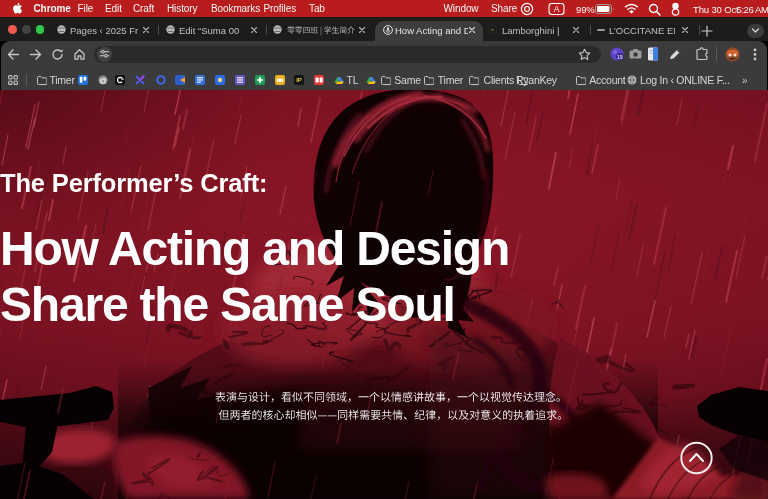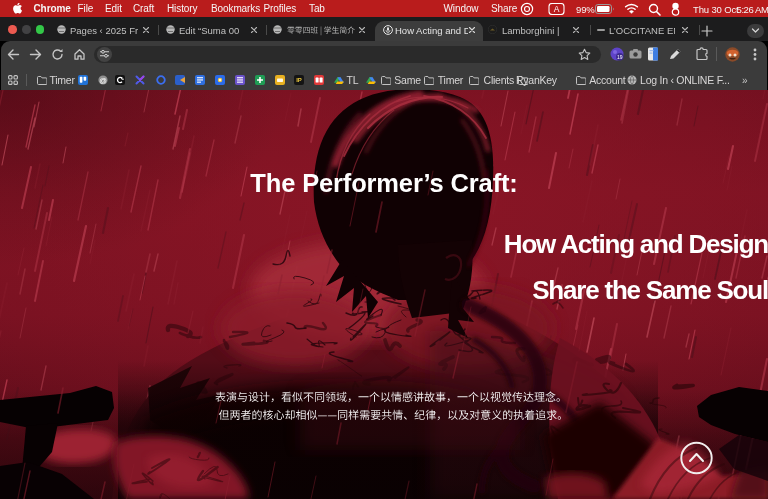--- a/index.html
+++ b/index.html
@@ -11,22 +11,22 @@
 .tabtxt{position:absolute;font-size:9.5px;color:#c1c1c1;top:25px;line-height:11px;white-space:nowrap;overflow:hidden}
 .tabsep{position:absolute;width:1px;height:10px;top:25px;background:#4a4a4a}
 #activetab{position:absolute;left:375px;top:20.5px;width:108px;height:20.5px;background:#3d3d3d;border-radius:9px 9px 0 0}
 #toolbar{position:absolute;left:1px;top:41px;width:766px;height:25px;background:#3b3b3b;border-radius:9px 9px 0 0}
 #pill{position:absolute;left:94px;top:45.5px;width:507px;height:17px;background:#2a2a2a;border-radius:8.5px}
 #urltxt{position:absolute;left:116.5px;top:48.5px;font-size:11px;color:#e6e4e4;letter-spacing:.1px}
 #bookbar{position:absolute;left:1px;top:66px;width:766px;height:24px;background:#3b3b3b}
 .bktxt{position:absolute;top:75px;font-size:10.5px;color:#d8d6d6;line-height:11px;white-space:pre;letter-spacing:-.25px}
 #hero{position:absolute;left:0;top:90px;width:768px;height:409px;background:#7c1222;overflow:hidden}
 #art{position:absolute;left:0;top:0}
-.kicker{position:absolute;left:0;top:79px;width:768px;text-align:center;color:#fff;font-size:25.5px;font-weight:bold;letter-spacing:-.15px}
-h1{position:absolute;left:0;top:131px;width:768px;text-align:right;color:#fff;font-size:26px;font-weight:bold;line-height:46px;letter-spacing:-1.2px}
+.kicker{position:absolute;left:0;top:79px;width:768px;color:#fff;font-size:25.5px;font-weight:bold;letter-spacing:-.15px}
+h1{position:absolute;left:0;top:131px;width:768px;text-align:left;color:#fff;font-size:48px;font-weight:bold;line-height:56px;letter-spacing:-1.2px}
 .en{position:absolute;left:0;top:251px;width:768px;text-align:center;color:#f3f1f1;font-size:11px;letter-spacing:-.35px;line-height:17.5px}
 svg{display:block}
 .icon{position:absolute}
 </style></head><body>
 <div id="screen">
 <div id="menubar">
  <svg class="icon" style="left:13px;top:2.8px" width="11" height="12" viewBox="0 0 11 12">
         <path fill="#fff" d="M7.6 1.8c-.5.6-1.3 1-2 1-.1-.8.2-1.6.7-2.1C6.8.1 7.7-.2 8.4-.2c.1.7-.2 1.4-.8 2zm.7 1.2c-1.1-.1-2 .6-2.5.6S4.5 3 3.6 3C2.4 3 1.3 3.7.7 4.8c-1.2 2.1-.3 5.3.9 7 .6.8 1.3 1.7 2.2 1.7.9 0 1.2-.6 2.3-.6s1.4.6 2.3.6c1 0 1.6-.9 2.2-1.7.7-1 1-2 1-2.1 0 0-1.9-.7-1.9-2.9 0-1.8 1.5-2.7 1.6-2.7-.9-1.3-2.2-1.4-2.7-1.4z" transform="scale(.78)"></path>
       </svg>
  <span style="left:33.5px;font-weight:bold">Chrome</span>

